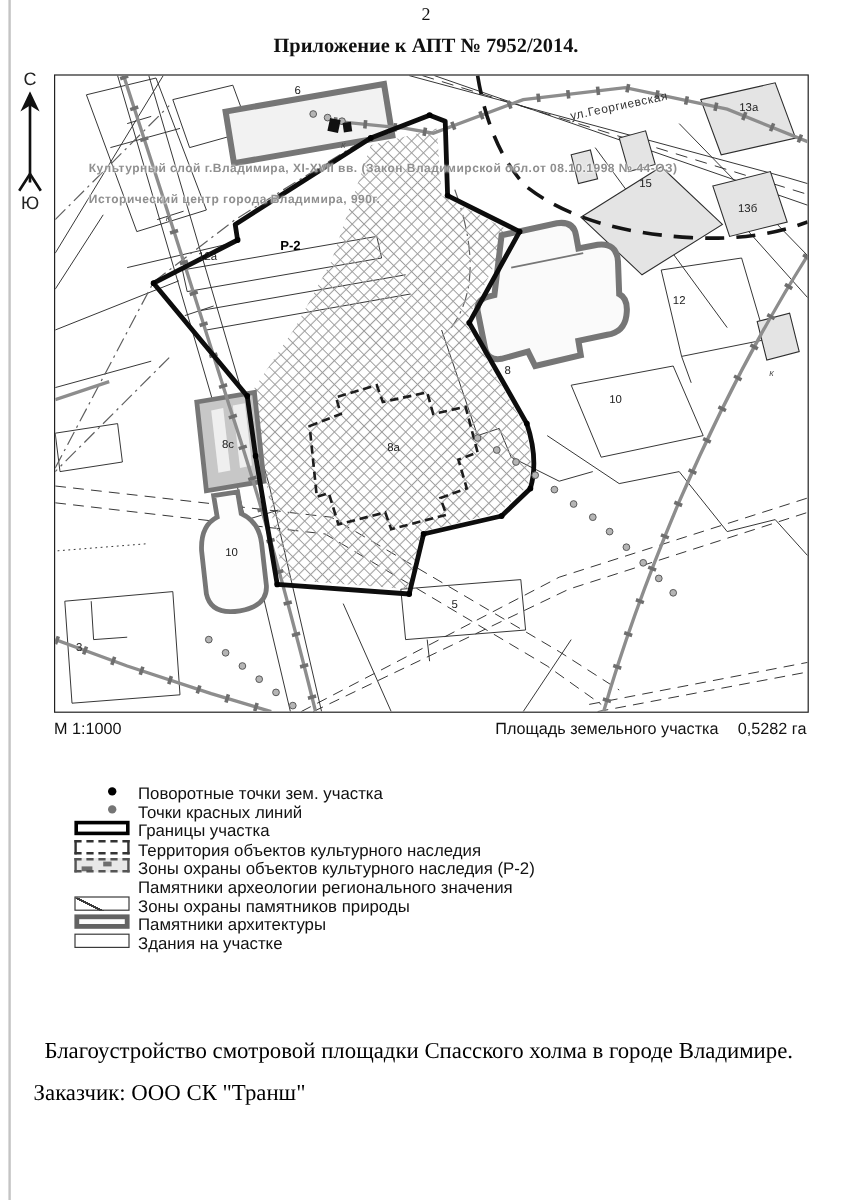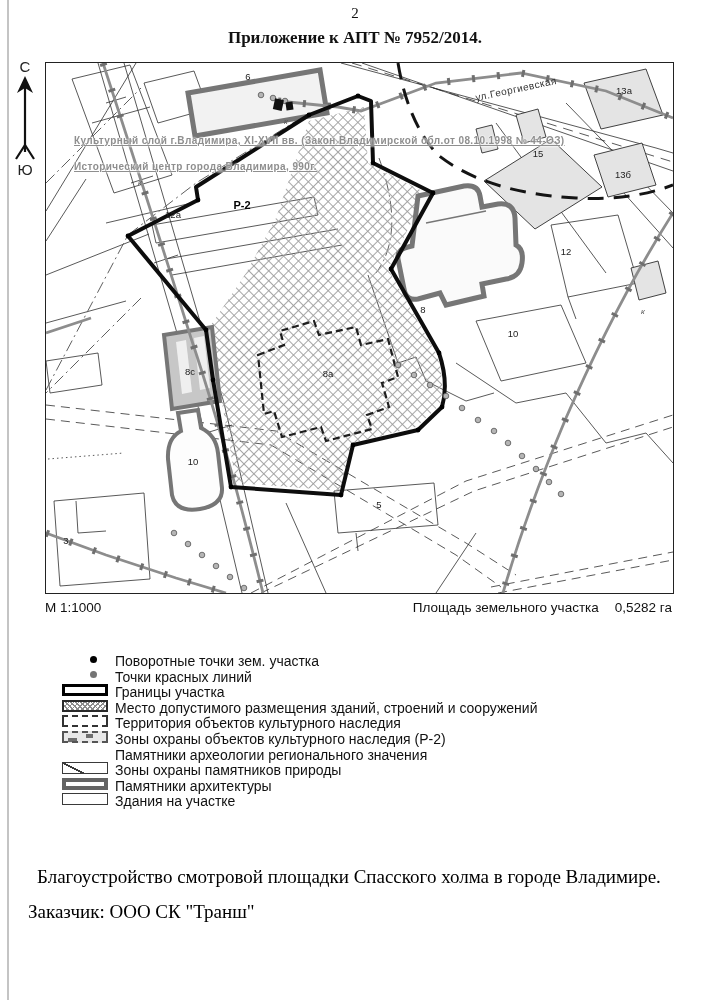--- a/index.html
+++ b/index.html
@@ -19,21 +19,21 @@
   
   .map-wrap{position:absolute;left:45px;top:62px;width:627px;height:530px;
     border:1.6px solid #222;background:#fff;box-sizing:content-box;}
   .map-wrap svg.basemap{position:absolute;left:0;top:0;}
   .map-label{position:absolute;transform:translate(-50%,-50%);font-size:9.5px;color:#222;
     white-space:nowrap;pointer-events:none;}
   .map-label.bold{font-weight:bold;font-size:11px;color:#000;}
   .map-label.small{font-size:8px;color:#555;font-style:italic;}
   .map-label.street{font-size:10px;color:#333;letter-spacing:.5px;}
   .overlay-text{position:absolute;font-size:10px;font-weight:bold;color:#8f8f8f;
-    letter-spacing:.4px;white-space:nowrap;text-shadow:0 0 2px #fff,0 0 2px #fff;text-decoration:underline;}
+    letter-spacing:.4px;white-space:nowrap;text-shadow:0 0 2px #fff,0 0 2px #fff;}
   
   .info-row{position:absolute;left:45px;top:600px;width:627px;display:flex;
     justify-content:space-between;font-size:13.5px;}
   .area-group{display:flex;gap:16px;}
   
   .legend{position:absolute;left:62px;top:653px;}
   .legend-row{display:flex;align-items:flex-start;height:13px;margin-bottom:2.6px;font-size:14px;}
   .sym{width:46px;height:12px;margin-right:7px;flex:0 0 46px;position:relative;box-sizing:border-box;}
   .sym i{display:block;box-sizing:border-box;}
   .sym-dot-black i{width:7px;height:7px;border-radius:50%;background:#000;margin:2.5px 0 0 28px;}
@@ -252,26 +252,20 @@
       </span>
       <span>Точки красных линий</span>
     </div>
     <div class="legend-row">
       <span class="sym sym-rect-bold">
         <i></i>
       </span>
       <span>Границы участка</span>
     </div>
     <div class="legend-row">
-      <span class="sym sym-rect-hatch">
-        <i></i>
-      </span>
-      <span>Место допустимого размещения зданий, строений и сооружений</span>
-    </div>
-    <div class="legend-row">
       <span class="sym sym-rect-dashed">
         <i></i>
       </span>
       <span>Территория объектов культурного наследия</span>
     </div>
     <div class="legend-row">
       <span class="sym sym-rect-dashdot">
         <i></i>
       </span>
       <span>Зоны охраны объектов культурного наследия (Р-2)</span>

